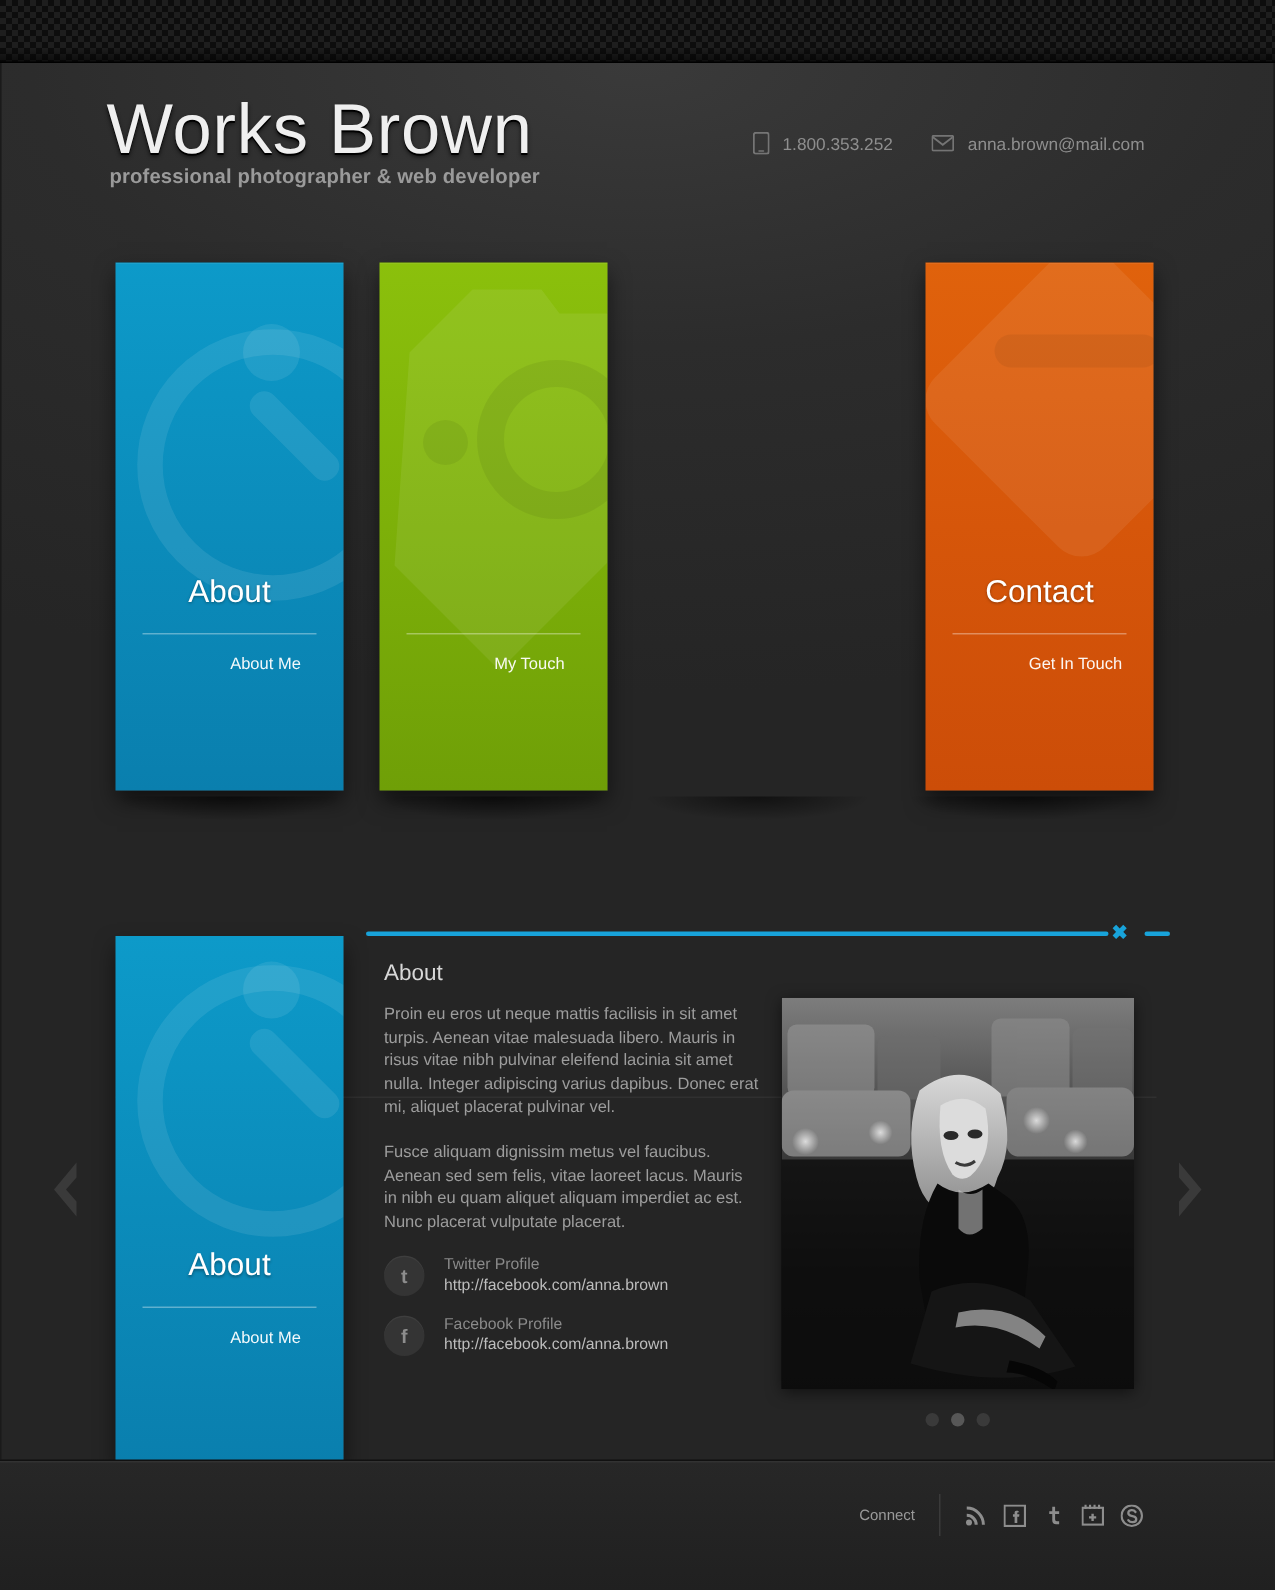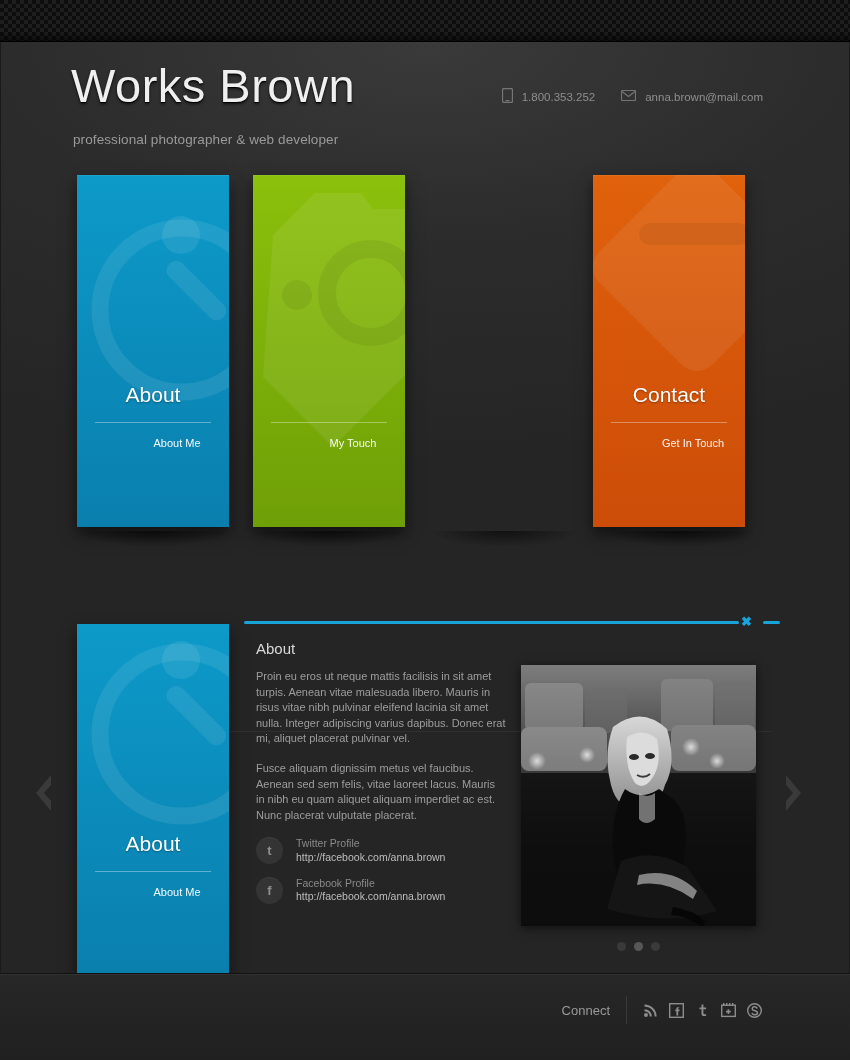--- a/index.html
+++ b/index.html
@@ -37,22 +37,22 @@
 
   
   #header{ position:absolute; left:0; top:0; width:848px; height:110px; }
   #site-title{
     position:absolute; left:70px; top:16px;
     font-size:47px; font-weight:300; letter-spacing:.5px;
     color:#efefef;
     text-shadow:0 1px 0 #000, 0 2px 3px rgba(0,0,0,.7);
   }
   #tagline{
-    position:absolute; left:72px; top:90px;
-    font-size:13.5px; color:#9a9a9a; letter-spacing:.1px;
+    position:absolute; left:72px; top:68px;
+    font-size:13.5px; color:#9a9a9a; letter-spacing:.1px;font-weight:bold;
   }
   #contact-strip{
     position:absolute; right:86px; top:46px;
     display:flex; gap:26px;
     font-size:11.5px; color:#8e8e8e;
   }
   .contact-item{ display:flex; align-items:center; gap:9px; }
   .cicon{ display:block; opacity:.72; }
 
   
@@ -80,21 +80,21 @@
     position:absolute; left:0; right:0; top:262px; text-align:center;
     color:#fff; font-size:11px; opacity:.95;margin-left:48px;
   }
   .tile-shadow{
     position:absolute; width:152px; height:16px; top:356px;
     background:radial-gradient(ellipse at 50% 0%, rgba(0,0,0,.55), rgba(0,0,0,0) 70%);
   }
   .t-about   { left:76px;  background:linear-gradient(to bottom,#0d9ac9 0%, #0b8cbb 50%, #0a7fae 100%); }
   .t-portfolio{ left:252px; background:linear-gradient(to bottom,#8bc00c 0%, #7db009 50%, #6f9f07 100%); }
   .t-resume  { left:428px; background:linear-gradient(to bottom,#f5ae07 0%, #ef9f05 50%, #e79204 100%); }
-  .t-contact { left:592px; background:linear-gradient(to bottom,#e0620c 0%, #d6560a 50%, #cc4d08 100%);text-decoration:underline; }
+  .t-contact { left:616px; background:linear-gradient(to bottom,#e0620c 0%, #d6560a 50%, #cc4d08 100%);text-decoration:underline; }
 
   
   #content{ position:absolute; left:0; top:530px; width:848px; height:400px; }
   #panel-bar{ position:absolute; left:243px; top:578px; width:536px; height:4px; }
   #panel-line{ position:absolute; left:0; top:1px; width:495px; height:3px; background:#18a3da; border-radius:2px; }
   #panel-line-end{ position:absolute; left:519px; top:1px; width:17px; height:3px; background:#18a3da; border-radius:2px; }
   #panel-close{
     position:absolute; left:494px; top:-6px; width:17px; height:16px;
     color:#18a3da; font-size:13px; font-weight:bold; line-height:16px;
     text-align:center; cursor:pointer;
@@ -173,21 +173,21 @@
     background:linear-gradient(to bottom,#272727 0%,#202020 100%);
     border-top:1px solid #111;
   }
   #footer:before{
     content:""; position:absolute; left:0; top:0; width:850px; height:1px;
     background:rgba(255,255,255,.05);
   }
   #connect-group{
     position:absolute; right:88px; top:22px; display:flex; align-items:center; gap:16px;
   }
-  #connect-label{ font-size:13px; color:#9a9a9a; }
+  #connect-label{ font-size:10px; color:#9a9a9a; }
   #connect-sep{ width:1px; height:28px; background:#3a3a3a; }
   #footer-icons{ display:flex; align-items:center; gap:11px; }
   .f-icon{ width:15px; height:15px; color:#8d8d8d; cursor:pointer; display:block; }
 </style>
 </head>
 <body>
 
 <div id="top-texture"></div>
 
 <div id="page">

